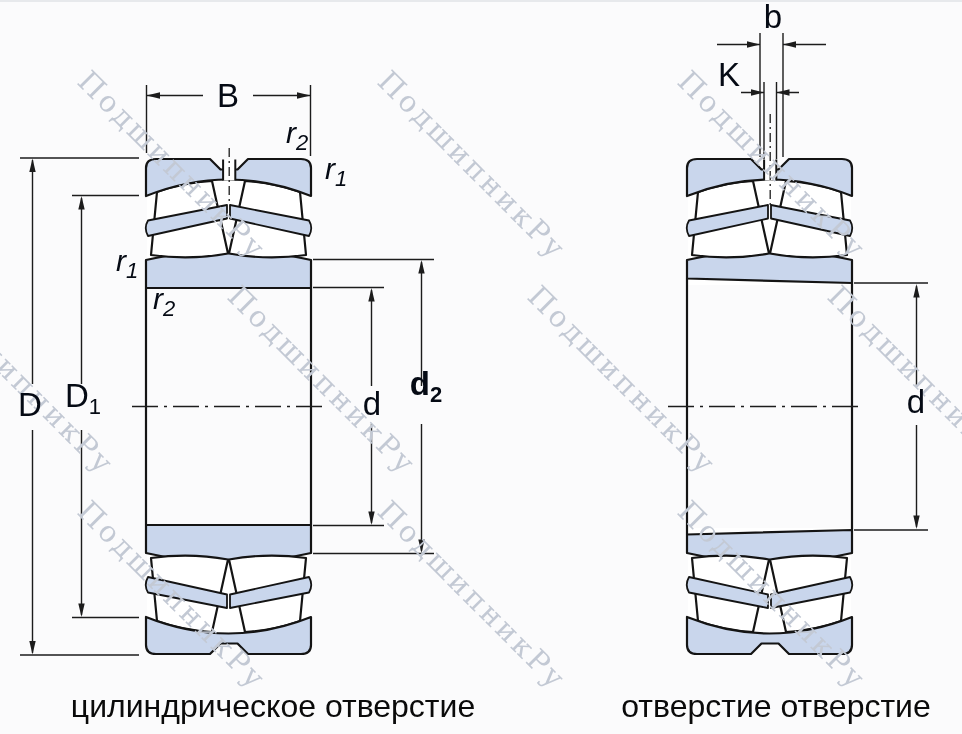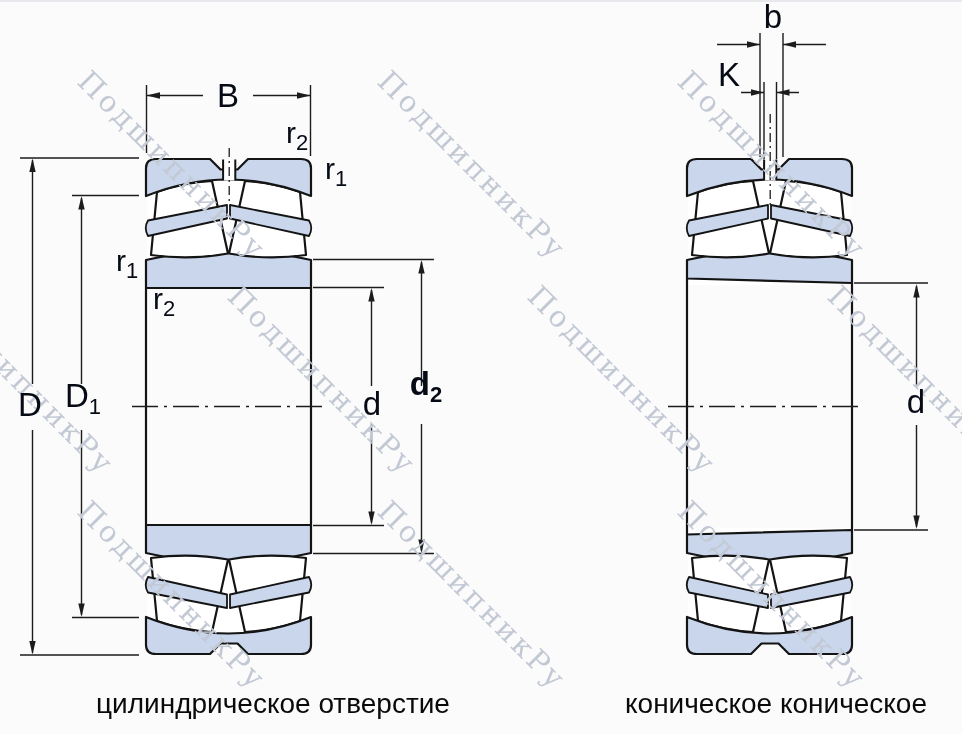--- a/index.html
+++ b/index.html
@@ -34,25 +34,25 @@
     mix-blend-mode:multiply;
   }
   .lbl{
     position:absolute;z-index:3;
     transform:translate(-50%,-50%);
     font-size:33px;line-height:1;
     color:var(--label_color,#050a14);
     white-space:nowrap;
   }
   .lbl .sub{font-size:22px;vertical-align:-7px;}
-  .lbl-small{font-size:30px;}
+  .lbl-small{font-size:30px;font-style:italic;}
   .caption{
     position:absolute;z-index:3;
     transform:translate(-50%,0);
-    font-size:28px;line-height:1.1;
+    font-size:32px;line-height:1.1;
     color:var(--caption_color,#0a0a0a);
     white-space:nowrap;
   }
   
   #lbl-B{left:228px;top:96px;}
   #lbl-r2t{left:297px;top:134px;}
   #lbl-r1r{left:336px;top:170px;}
   #lbl-r1l{left:127px;top:262px;}
   #lbl-r2l{left:164px;top:300px;}
   #lbl-D{left:30px;top:405px;}
@@ -174,15 +174,15 @@
   <div class="lbl lbl-small" id="lbl-r2l"><span>r</span><span class="sub">2</span></div>
   <div class="lbl" id="lbl-D"><span>D</span><span class="sub"></span></div>
   <div class="lbl" id="lbl-D1"><span>D</span><span class="sub">1</span></div>
   <div class="lbl" id="lbl-dL"><span>d</span><span class="sub"></span></div>
   <div class="lbl" id="lbl-d2"><span>d</span><span class="sub">2</span></div>
   <div class="lbl" id="lbl-b"><span>b</span><span class="sub"></span></div>
   <div class="lbl" id="lbl-K"><span>K</span><span class="sub"></span></div>
   <div class="lbl" id="lbl-dR"><span>d</span><span class="sub"></span></div>
 
   <div class="caption" id="caption-left">цилиндрическое отверстие</div>
-  <div class="caption" id="caption-right">коническое коническое</div>
+  <div class="caption" id="caption-right">отверстие отверстие</div>
 
 </div>
 
 </body></html>

